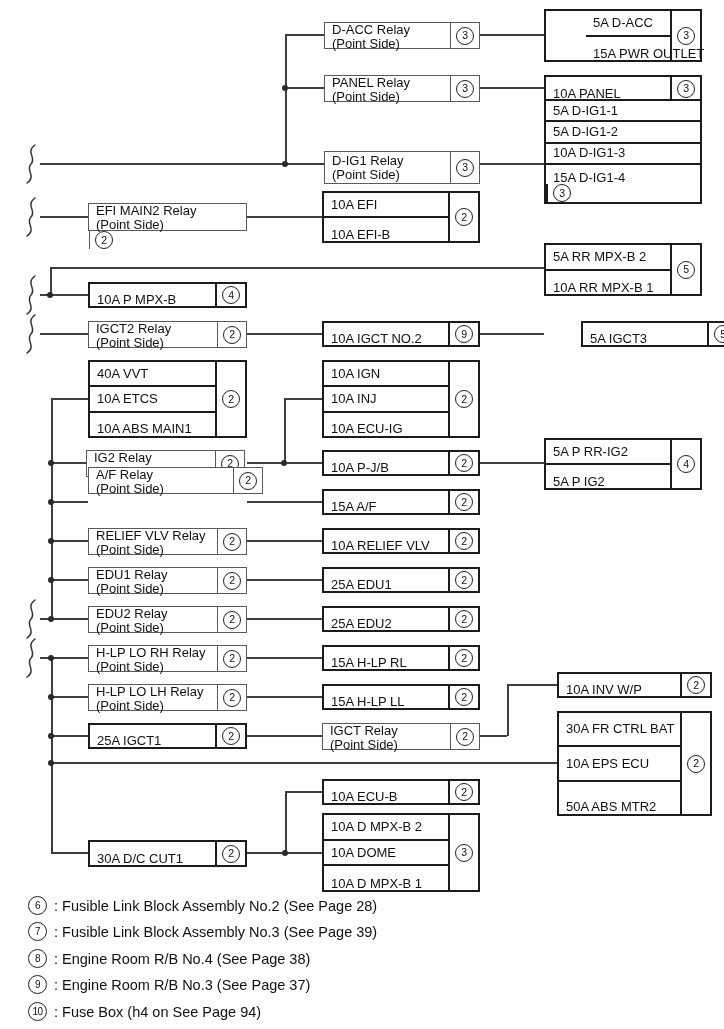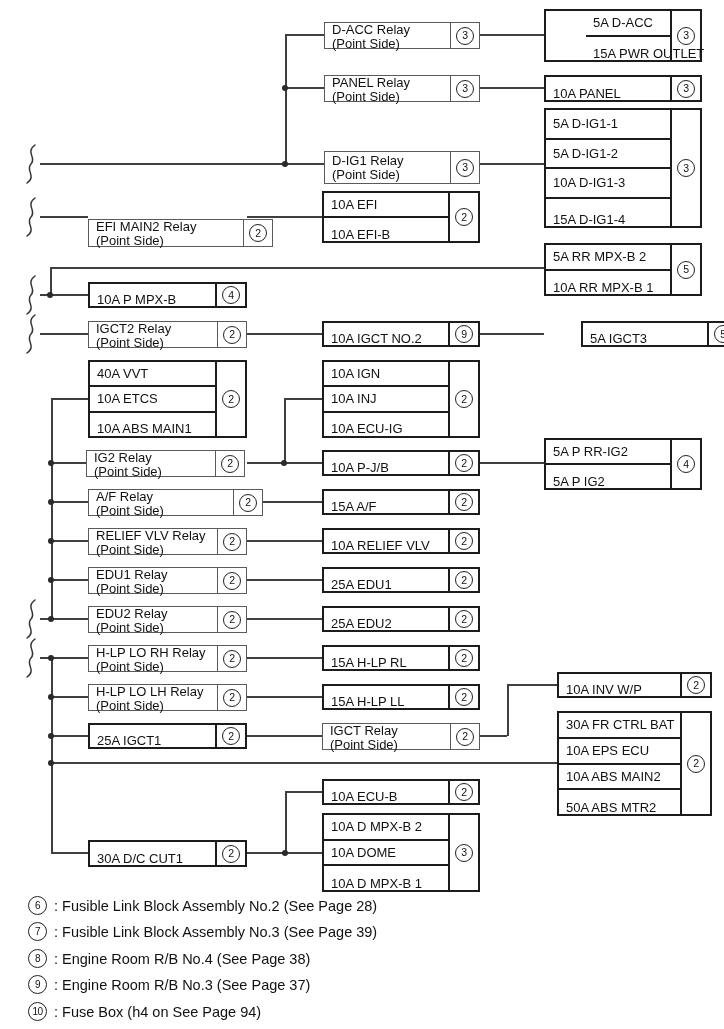--- a/index.html
+++ b/index.html
@@ -154,40 +154,40 @@
       <div class="rows">
         <div class="cellrow">
           <span>D-IG1 Relay</span>
           <span>(Point Side)</span>
         </div>
       </div>
       <div class="badge-cell">
         <div class="badge">3</div>
       </div>
     </div>
-    <div class="box fuse" style="left: 544px; top: 108px; width: 158px; height: 120px;">
+    <div class="box fuse" style="left: 544px; top: 99px; width: 158px; height: 105px; flex-direction: column;">
       <div class="rows">
         <div class="cellrow">
           <span>5A D-IG1-1</span>
         </div>
         <div class="cellrow">
           <span>5A D-IG1-2</span>
         </div>
         <div class="cellrow">
           <span>10A D-IG1-3</span>
         </div>
         <div class="cellrow">
           <span>15A D-IG1-4</span>
         </div>
       </div>
       <div class="badge-cell">
         <div class="badge">3</div>
       </div>
     </div>
-    <div class="box relay" style="left: 88px; top: 219px; width: 185px; height: 28px;">
+    <div class="box relay" style="left: 88px; top: 203px; width: 159px; height: 28px; flex-direction: column;">
       <div class="rows">
         <div class="cellrow">
           <span>EFI MAIN2 Relay</span>
           <span>(Point Side)</span>
         </div>
       </div>
       <div class="badge-cell">
         <div class="badge">2</div>
       </div>
     </div>
@@ -317,21 +317,21 @@
           <span>5A P RR-IG2</span>
         </div>
         <div class="cellrow">
           <span>5A P IG2</span>
         </div>
       </div>
       <div class="badge-cell">
         <div class="badge">4</div>
       </div>
     </div>
-    <div class="box relay" style="left: 88px; top: 489px; width: 175px; height: 27px;">
+    <div class="box relay" style="left: 88px; top: 467px; width: 175px; height: 27px;">
       <div class="rows">
         <div class="cellrow">
           <span>A/F Relay</span>
           <span>(Point Side)</span>
         </div>
       </div>
       <div class="badge-cell">
         <div class="badge">2</div>
       </div>
     </div>
@@ -481,23 +481,20 @@
         <div class="badge">2</div>
       </div>
     </div>
     <div class="box fuse" style="left: 557px; top: 711px; width: 155px; height: 105px;">
       <div class="rows">
         <div class="cellrow">
           <span>30A FR CTRL BAT</span>
         </div>
         <div class="cellrow">
           <span>10A EPS ECU</span>
-        </div>
-        <div class="cellrow">
-          <span>10A ABS MAIN2</span>
         </div>
         <div class="cellrow">
           <span>50A ABS MTR2</span>
         </div>
       </div>
       <div class="badge-cell">
         <div class="badge">2</div>
       </div>
     </div>
     <div class="box fuse" style="left: 322px; top: 779px; width: 158px; height: 26px;">

